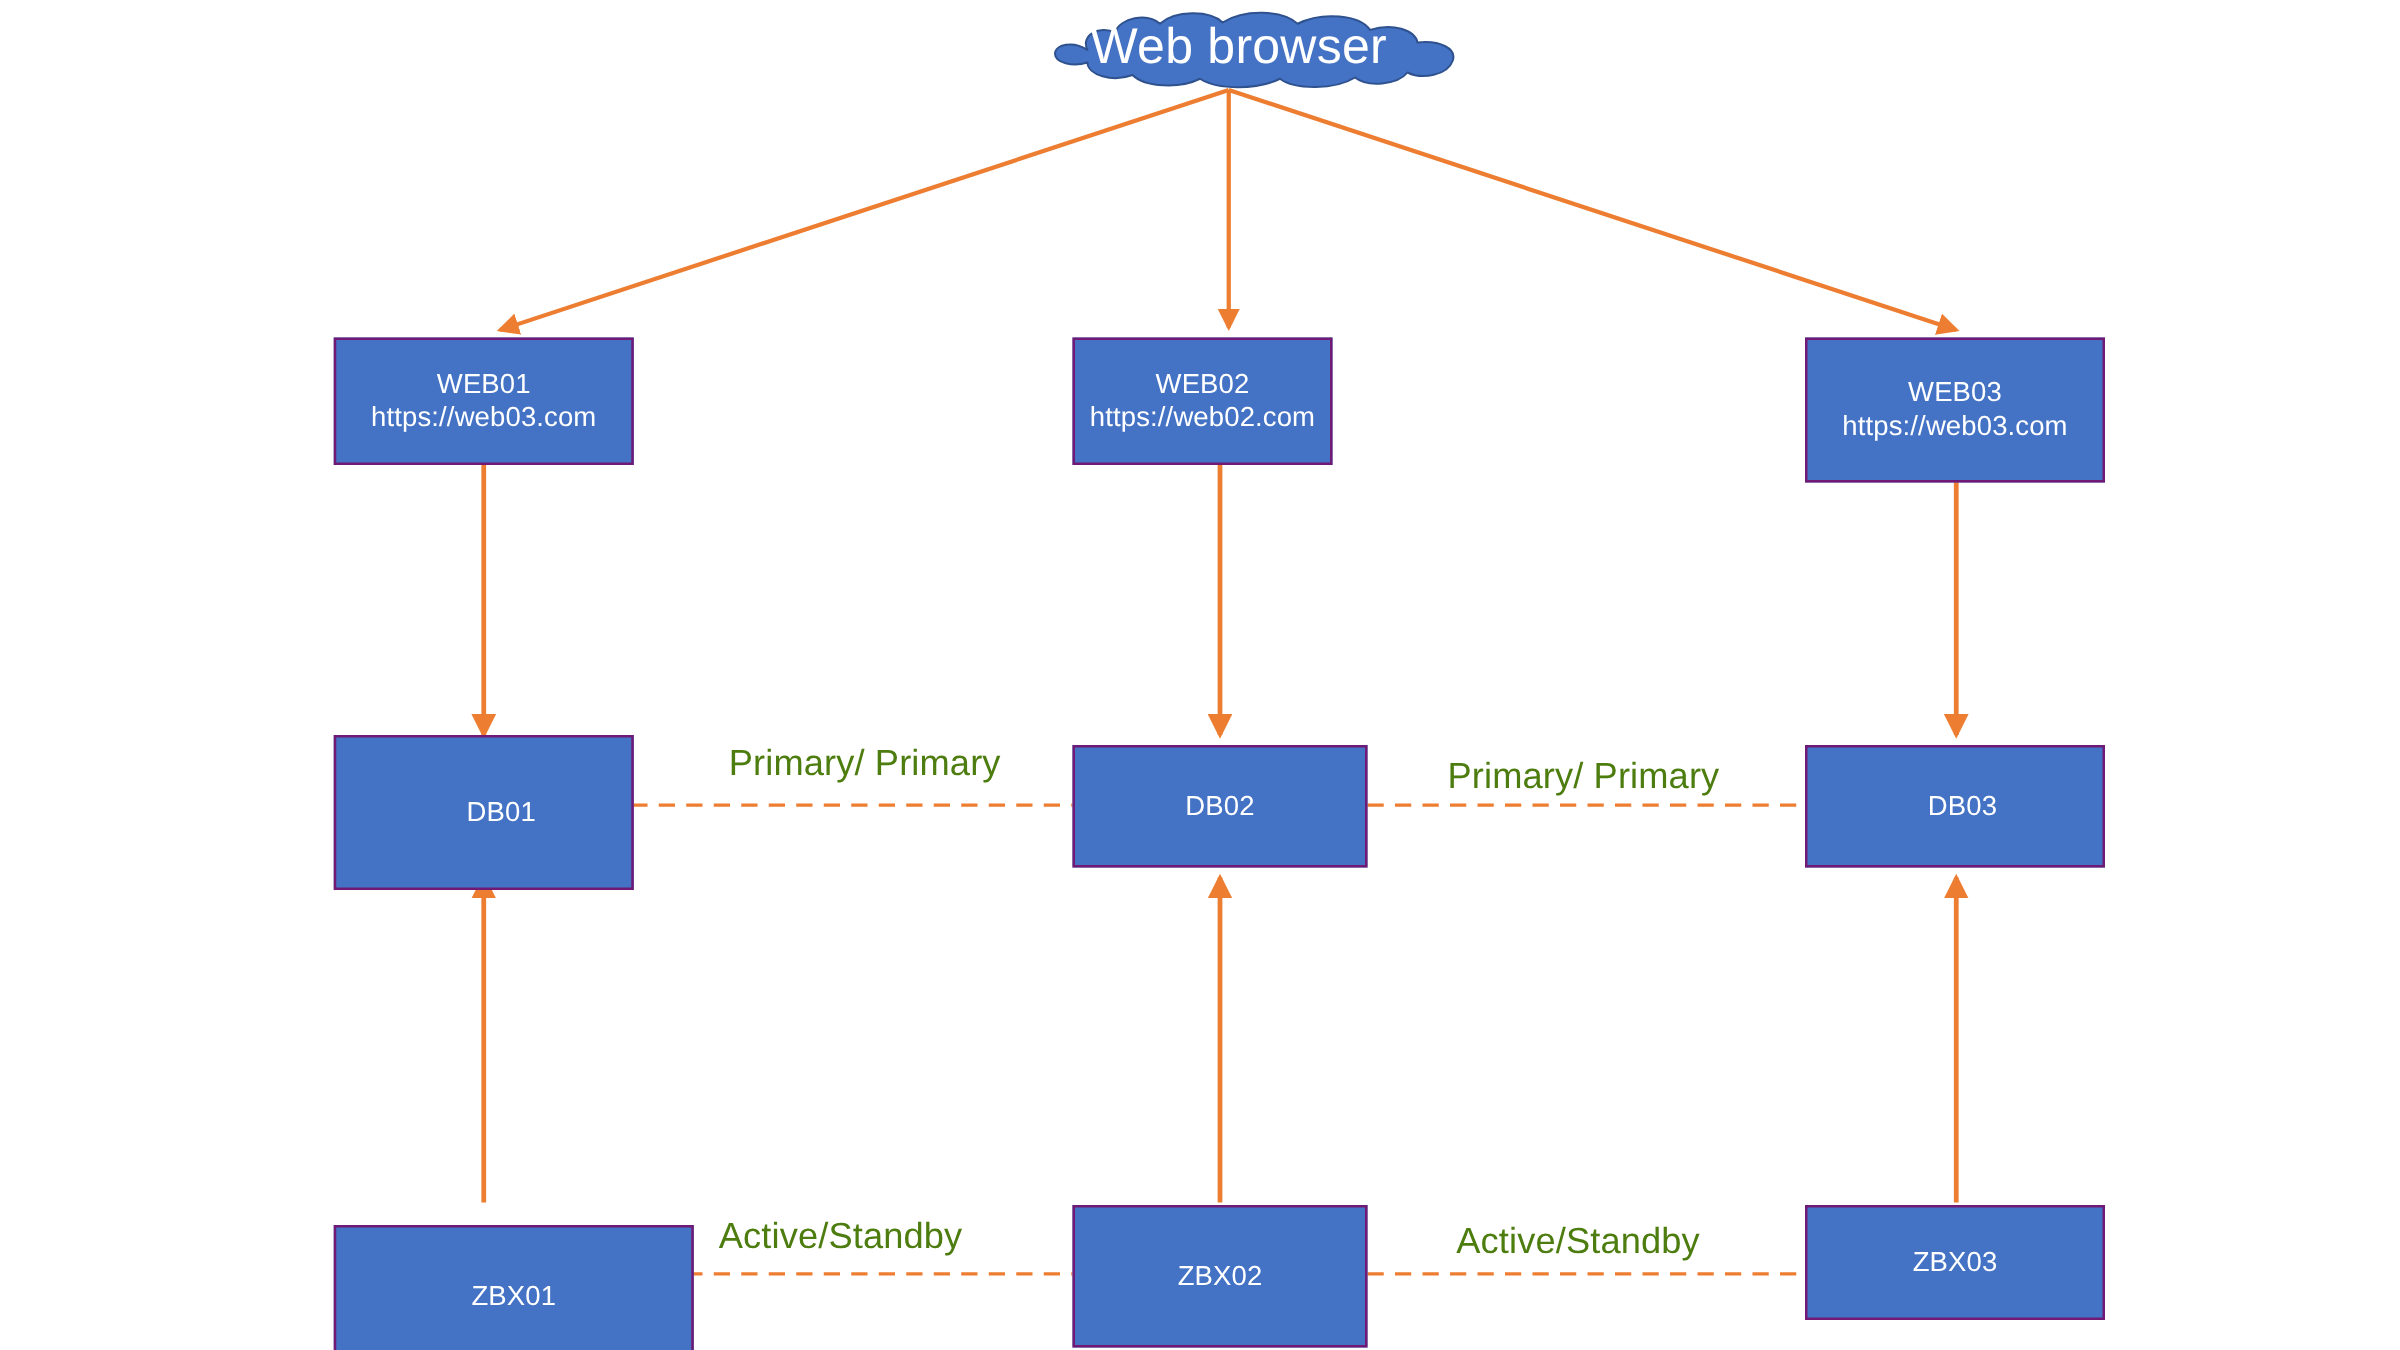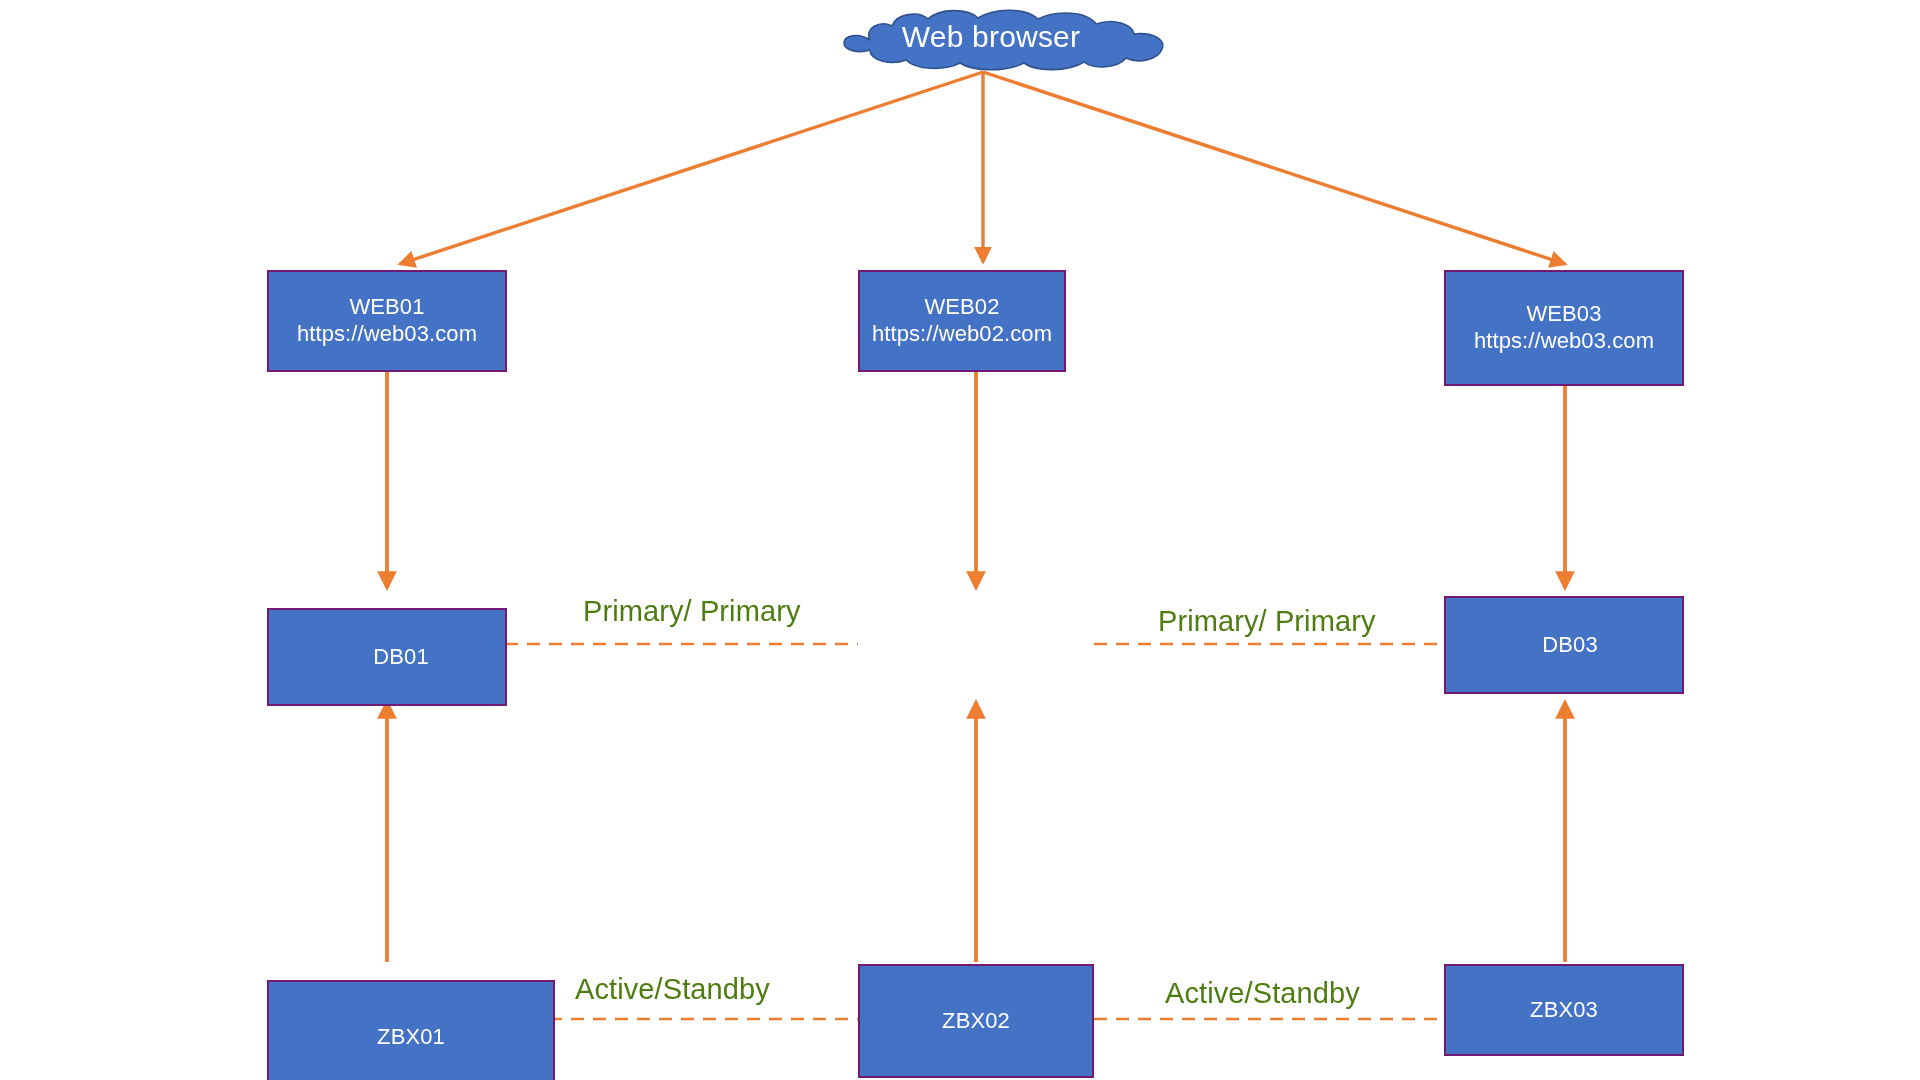--- a/index.html
+++ b/index.html
@@ -55,21 +55,21 @@
   }
   .cloud svg {
     position: absolute;
     left: 0;
     top: 0;
   }
   .cloud .cloud-label {
     position: relative;
     z-index: 2;
     color: #ffffff;
-    font-size: 30px;
+    font-size: 40px;
     letter-spacing: .2px;
     white-space: nowrap;
     transform: translate(6px, -2px);
   }
   .edge-label {
     position: absolute;
     color: #4d7c0f;
     font-size: 29px;
     white-space: nowrap;
     z-index: 4;
@@ -140,24 +140,27 @@
   <div class="node" style="left:858px; top:270px; width:208px; height:102px;">
     <span>WEB02</span>
     <span class="line2">https://web02.com</span>
   </div>
 
   <div class="node" style="left:1444px; top:270px; width:240px; height:116px;">
     <span>WEB03</span>
     <span class="line2">https://web03.com</span>
   </div>
 
-  <div class="node" style="left:267px; top:608px; width:240px; height:98px;padding-left:28px;">
+  <div class="node" style="left:267px; top:588px; width:240px; height:124px;padding-left:28px;">
     <span>DB01</span>
   </div>
 
+  <div class="node" style="left:858px; top:596px; width:236px; height:98px;">
+    <span>DB02</span>
+  </div>
 
   <div class="node" style="left:1444px; top:596px; width:240px; height:98px;padding-left:12px;">
     <span>DB03</span>
   </div>
 
   <div class="node" style="left:267px; top:964px; width:288px; height:114px;margin-top:16px;">
     <span>ZBX01</span>
   </div>
 
   <div class="node" style="left:858px; top:964px; width:236px; height:114px;">

